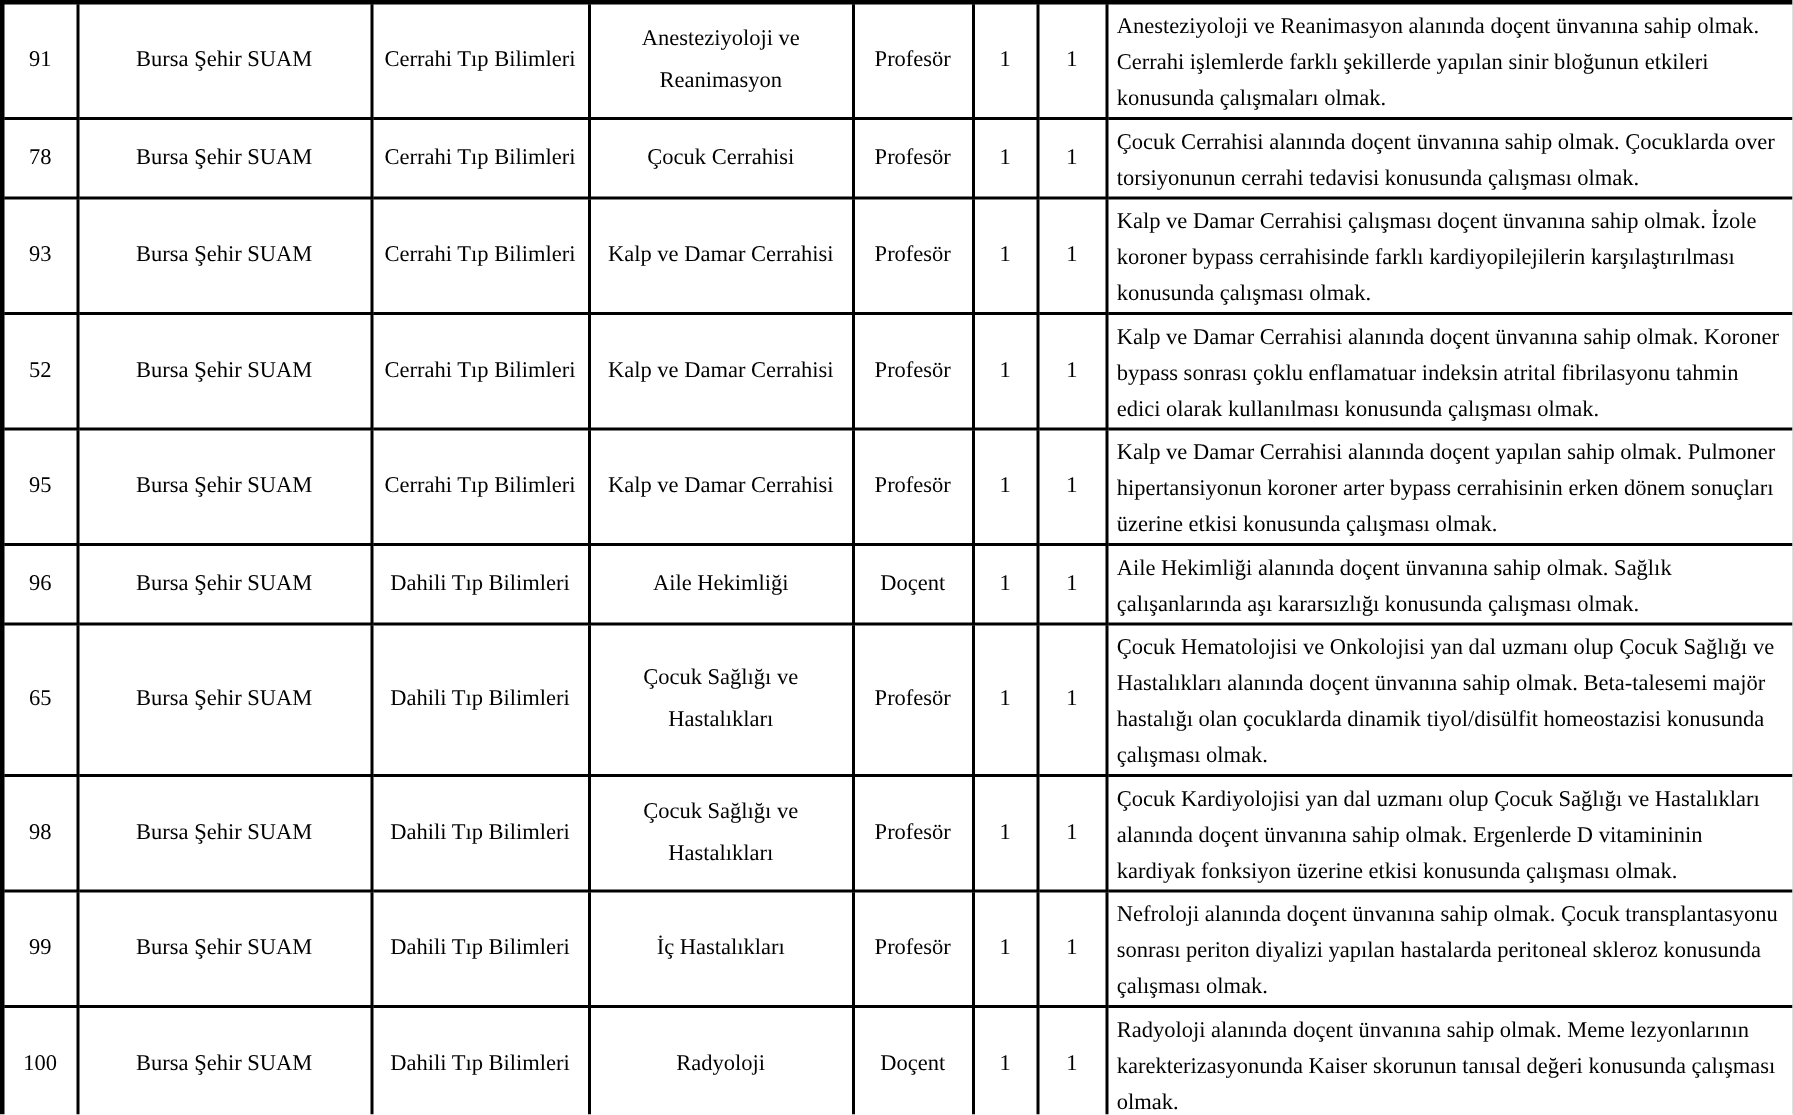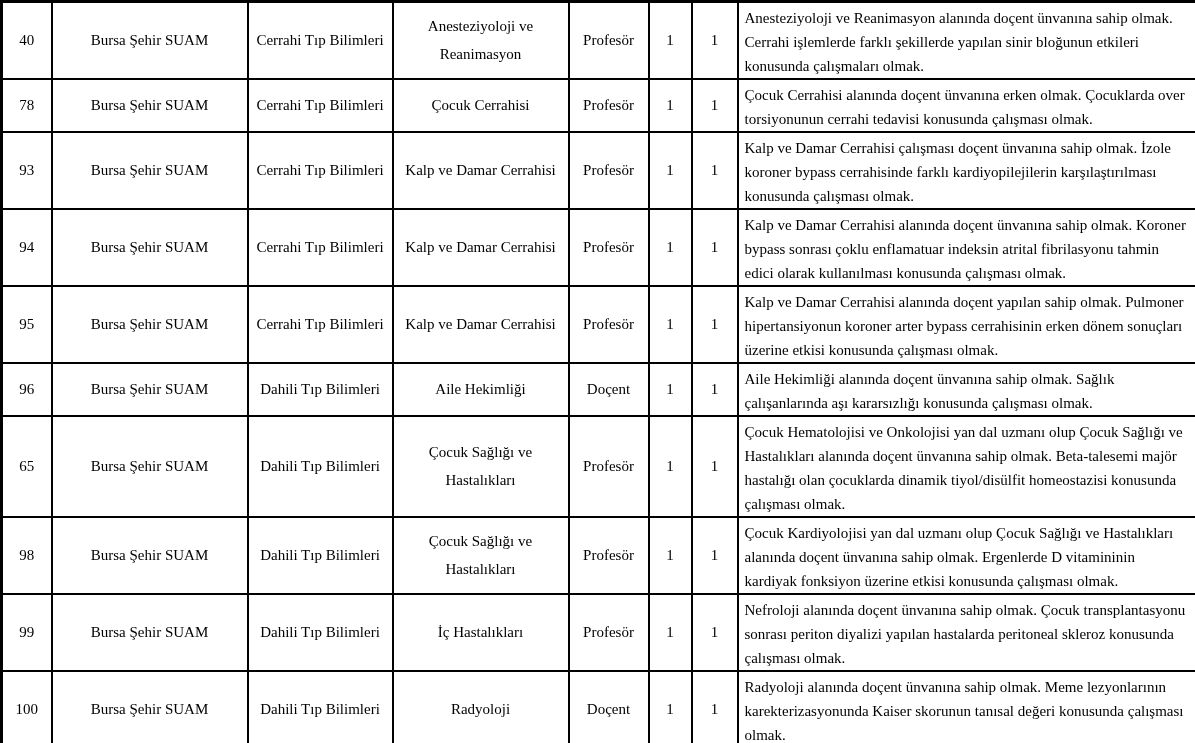--- a/index.html
+++ b/index.html
@@ -60,54 +60,54 @@
       <col class="c-inst">
       <col class="c-dept">
       <col class="c-spec">
       <col class="c-title">
       <col class="c-q1">
       <col class="c-q2">
       <col class="c-desc">
     </colgroup>
     <tbody id="table-body">
   <tr>
-    <td class="center">40</td>
+    <td class="center">91</td>
     <td class="center">Bursa Şehir SUAM</td>
     <td class="center">Cerrahi Tıp Bilimleri</td>
     <td class="center">Anesteziyoloji ve Reanimasyon</td>
     <td class="center">Profesör</td>
     <td class="center">1</td>
     <td class="center">1</td>
     <td class="desc">Anesteziyoloji ve Reanimasyon alanında doçent ünvanına sahip olmak. Cerrahi işlemlerde farklı şekillerde yapılan sinir bloğunun etkileri konusunda çalışmaları olmak.</td>
   </tr>
 
   <tr>
     <td class="center">78</td>
     <td class="center">Bursa Şehir SUAM</td>
     <td class="center">Cerrahi Tıp Bilimleri</td>
     <td class="center">Çocuk Cerrahisi</td>
     <td class="center">Profesör</td>
     <td class="center">1</td>
     <td class="center">1</td>
-    <td class="desc">Çocuk Cerrahisi alanında doçent ünvanına erken olmak. Çocuklarda over torsiyonunun cerrahi tedavisi konusunda çalışması olmak.</td>
+    <td class="desc">Çocuk Cerrahisi alanında doçent ünvanına sahip olmak. Çocuklarda over torsiyonunun cerrahi tedavisi konusunda çalışması olmak.</td>
   </tr>
 
   <tr>
     <td class="center">93</td>
     <td class="center">Bursa Şehir SUAM</td>
     <td class="center">Cerrahi Tıp Bilimleri</td>
     <td class="center">Kalp ve Damar Cerrahisi</td>
     <td class="center">Profesör</td>
     <td class="center">1</td>
     <td class="center">1</td>
     <td class="desc">Kalp ve Damar Cerrahisi çalışması doçent ünvanına sahip olmak. İzole koroner bypass cerrahisinde farklı kardiyopilejilerin karşılaştırılması konusunda çalışması olmak.</td>
   </tr>
 
   <tr>
-    <td class="center">94</td>
+    <td class="center">52</td>
     <td class="center">Bursa Şehir SUAM</td>
     <td class="center">Cerrahi Tıp Bilimleri</td>
     <td class="center">Kalp ve Damar Cerrahisi</td>
     <td class="center">Profesör</td>
     <td class="center">1</td>
     <td class="center">1</td>
     <td class="desc">Kalp ve Damar Cerrahisi alanında doçent ünvanına sahip olmak. Koroner bypass sonrası çoklu enflamatuar indeksin atrital fibrilasyonu tahmin edici olarak kullanılması konusunda çalışması olmak.</td>
   </tr>
 
   <tr>

